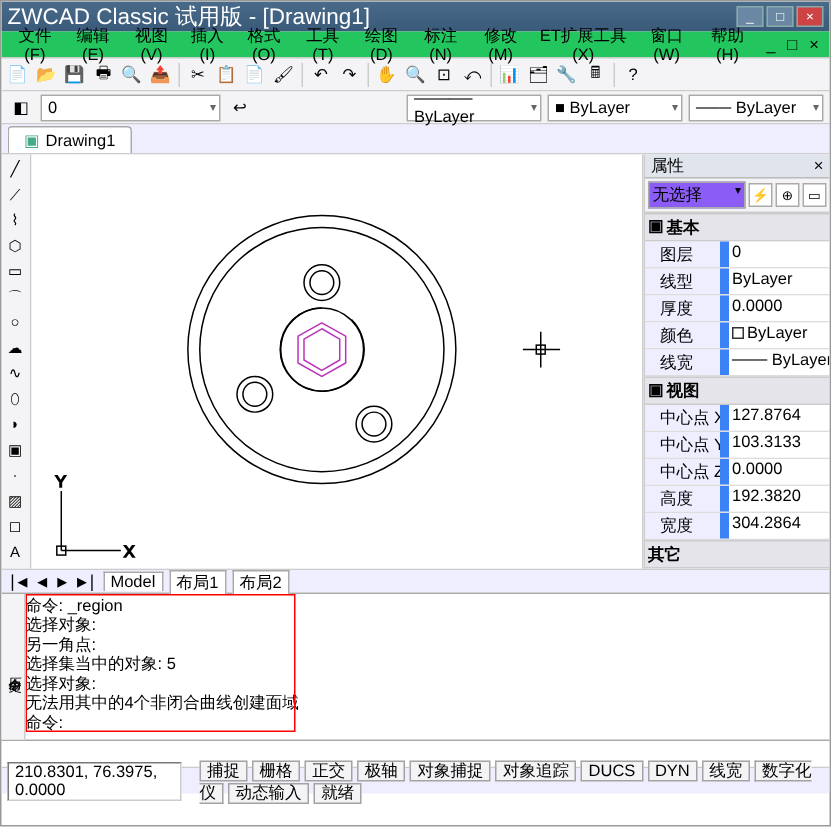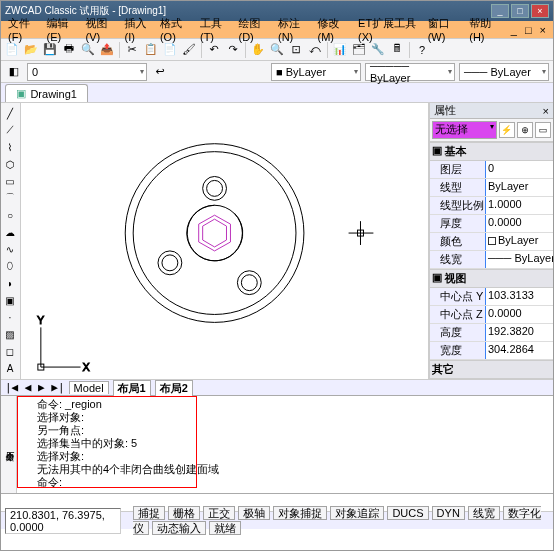--- a/index.html
+++ b/index.html
@@ -1,22 +1,22 @@
 <!DOCTYPE html>
 <html><head>
 <meta charset="utf-8">
 <style>
 * { margin:0; padding:0; box-sizing:border-box; font-family:"Microsoft YaHei",Arial,sans-serif; font-size:11px; }
 body { background:#fff; width:554px; height:551px; overflow:hidden; border:1px solid #999; position:relative; }
 .titlebar { height:20px; background:linear-gradient(#4a6a8a,#3a5a7a); color:#fff; display:flex; align-items:center; padding:0 4px; justify-content:space-between;}
-.titlebar .t { font-size:10px;text-align:right; }
+.titlebar .t { font-size:15px;text-align:right; }
 .titlebar .wbtns { display:flex; gap:2px;}
 .titlebar .wbtn { width:18px; height:14px; background:#6a87a4; border:1px solid #8aa; display:flex; align-items:center; justify-content:center; font-size:9px; cursor:pointer; color:#fff;}
 .titlebar .wbtn.close { background:#c44; }
-.menubar { height:18px; background:#fdba74; display:flex; align-items:center; padding:0 4px; gap:2px; border-bottom:1px solid #ccc;}
+.menubar { height:18px; background:#22c55e; display:flex; align-items:center; padding:0 4px; gap:2px; border-bottom:1px solid #ccc;text-align:center;}
 .menubar .mi { padding:0 3px; cursor:pointer; font-size:11px;}
 .menubar .spacer { flex:1;}
 .toolbar { height:22px; background:#f4f4f6; border-bottom:1px solid #ccc; display:flex; align-items:center; padding:0 2px; gap:1px;}
 .tbtn { width:18px; height:18px; border:1px solid transparent; display:flex; align-items:center; justify-content:center; cursor:pointer; font-size:11px; border-radius:2px;}
 .tsep { width:1px; height:16px; background:#ccc; margin:0 2px;}
 .layerbar { height:22px; background:#f4f4f6; border-bottom:1px solid #ccc; display:flex; align-items:center; padding:0 4px; gap:4px;}
 .layerbar .combo { height:18px; border:1px solid #aaa; background:#fff; padding:0 12px 0 4px; display:flex; align-items:center; position:relative; font-size:10px;}
 .layerbar .combo::after { content:"▾"; position:absolute; right:2px; font-size:8px; color:#666;}
 .layerbar .c1 { width:120px;}
 .layerbar .c2 { width:90px;}
@@ -25,35 +25,35 @@
 .tab { padding:2px 10px; background:#fff; border:1px solid #aaa; border-bottom:none; border-radius:3px 3px 0 0; font-size:11px; display:flex; gap:4px; align-items:center; cursor:pointer;}
 .main { display:flex; height:276px;}
 .leftbar { width:20px; background:#f4f4f6; border-right:1px solid #ccc; display:flex; flex-direction:column; gap:1px; padding:2px 1px;}
 .leftbar .tbtn { width:16px; height:16px; font-size:10px;}
 .canvas { flex:1; background:#fff; position:relative; border-right:1px solid #ccc;}
 .canvas svg { position:absolute; top:0; left:0; width:100%; height:100%;}
 .proppanel { width:124px; background:#f4f4f6; border-left:1px solid #ccc; display:flex; flex-direction:column;}
 .proppanel .pt { height:16px; background:#e0e4ec; border-bottom:1px solid #bbb; padding:0 4px; font-size:11px; display:flex; align-items:center; justify-content:space-between;}
 .proppanel .pt .x { cursor:pointer;}
 .proppanel .selrow { display:flex; align-items:center; padding:2px; gap:2px; border-bottom:1px solid #ccc;}
-.proppanel .selrow .sel { flex:1; height:18px; border:1px solid #aaa; background:#d946ef; padding:0 2px; font-size:11px; position:relative;}
+.proppanel .selrow .sel { flex:1; height:18px; border:1px solid #aaa; background:#8b5cf6; padding:0 2px; font-size:11px; position:relative;}
 .proppanel .selrow .sel::after { content:"▾"; position:absolute; right:2px; font-size:8px;}
 .proppanel .selrow .pbtn { width:16px; height:16px; border:1px solid #aaa; background:#fff; cursor:pointer; display:flex; align-items:center; justify-content:center; font-size:9px;}
 .propgrid { flex:1; overflow:auto; font-size:10px;}
 .propgrid .grp { background:#e4e4ea; font-weight:bold; padding:1px 2px; border-top:1px solid #ccc; border-bottom:1px solid #ccc; display:flex; gap:2px;}
 .propgrid .row { display:flex; border-bottom:1px solid #ddd;}
-.propgrid .row .k { width:56px; padding:1px 2px 1px 10px; background:#eef; border-right:1px solid #3b82f6; white-space:nowrap; overflow:hidden;}
+.propgrid .row .k { width:56px; padding:1px 2px 1px 10px; background:#eef; border-right:6px solid #3b82f6; white-space:nowrap; overflow:hidden;}
 .propgrid .row .v { flex:1; padding:1px 2px; background:#fff; white-space:nowrap; overflow:hidden;}
 .propgrid .row .v .swatch { display:inline-block; width:8px; height:8px; border:1px solid #333; margin-right:2px; vertical-align:middle;}
 .bottomtabs { height:16px; background:#eef; border-top:1px solid #ccc; display:flex; align-items:center; padding:0 4px; font-size:10px; gap:4px;}
-.bottomtabs .bt { padding:0 4px; border:1px solid #aaa; border-bottom:none; background:#fff; cursor:pointer;font-weight:bold;}
+.bottomtabs .bt { padding:0 4px; border:1px solid #aaa; border-bottom:none; background:#fff; cursor:pointer;}
 .bottomtabs .bnav { cursor:pointer; font-family:monospace;}
 .cmdarea { height:98px; background:#fff; border-top:1px solid #aaa; display:flex;}
 .cmdarea .cside { width:16px; background:#f4f4f6; border-right:1px solid #ccc; writing-mode:vertical-rl; text-align:center; font-size:9px; padding:2px 0;}
-.cmdarea .clog { flex:1; padding:2px 20px; font-size:11px; line-height:13px; overflow:auto; position:relative;}
+.cmdarea .clog { flex:1; padding:2px 0; font-size:11px; line-height:13px; overflow:auto; position:relative;}
 .cmdarea .redbox { position:absolute; border:1px solid red; pointer-events:none;}
 .cmdinput { height:18px; border-top:1px solid #aaa; display:flex; align-items:center;}
 .cmdinput input { flex:1; border:none; outline:none; padding:0 4px; height:16px; font-size:11px;}
 .status { height:18px; background:#eef; border-top:1px solid #ccc; display:flex; align-items:center; padding:0 4px; gap:12px; font-size:10px;}
 .status .coord { border:1px inset #ccc; padding:0 4px; background:#fff;}
 .status .sbtn { border:1px solid #a3a3a3; padding:0 4px; background:#f4f4f6; cursor:pointer;}
 </style>
 </head>
 <body>
 
@@ -115,24 +115,24 @@
 </div>
 
 <div class="layerbar">
   <div class="tbtn">◧</div>
   <div class="combo c1">
       <span>0</span>
     </div>
   <div class="tbtn">↩</div>
   <div style="flex:1"></div>
   <div class="combo c2">
+      <span>───── ByLayer</span>
+    </div>
+  <div class="combo c2">
       <span>■ ByLayer</span>
-    </div>
-  <div class="combo c2">
-      <span>───── ByLayer</span>
     </div>
   <div class="combo c3">
       <span>─── ByLayer</span>
     </div>
 </div>
 
 <div class="tabs">
   <div class="tab">
     <span style="color:#4a8">▣</span>
     <span>Drawing1</span>
@@ -205,36 +205,36 @@
         <div class="grp"><span>▣</span> 基本</div>
         <div class="row">
           <div class="k">图层</div>
           <div class="v">0</div>
         </div>
         <div class="row">
           <div class="k">线型</div>
           <div class="v">ByLayer</div>
         </div>
         <div class="row">
-          <div class="k">线型比例</div>
-          <div class="v">1.0000</div>
-        </div>
-        <div class="row">
           <div class="k">厚度</div>
           <div class="v">0.0000</div>
         </div>
         <div class="row">
           <div class="k">颜色</div>
           <div class="v"><span class="swatch" style="background:#fff"></span>ByLayer</div>
         </div>
         <div class="row">
           <div class="k">线宽</div>
           <div class="v">─── ByLayer</div>
         </div>
         <div class="grp"><span>▣</span> 视图</div>
+        <div class="row">
+          <div class="k">中心点 X</div>
+          <div class="v">127.8764</div>
+        </div>
         <div class="row">
           <div class="k">中心点 Y</div>
           <div class="v">103.3133</div>
         </div>
         <div class="row">
           <div class="k">中心点 Z</div>
           <div class="v">0.0000</div>
         </div>
         <div class="row">
           <div class="k">高度</div>

